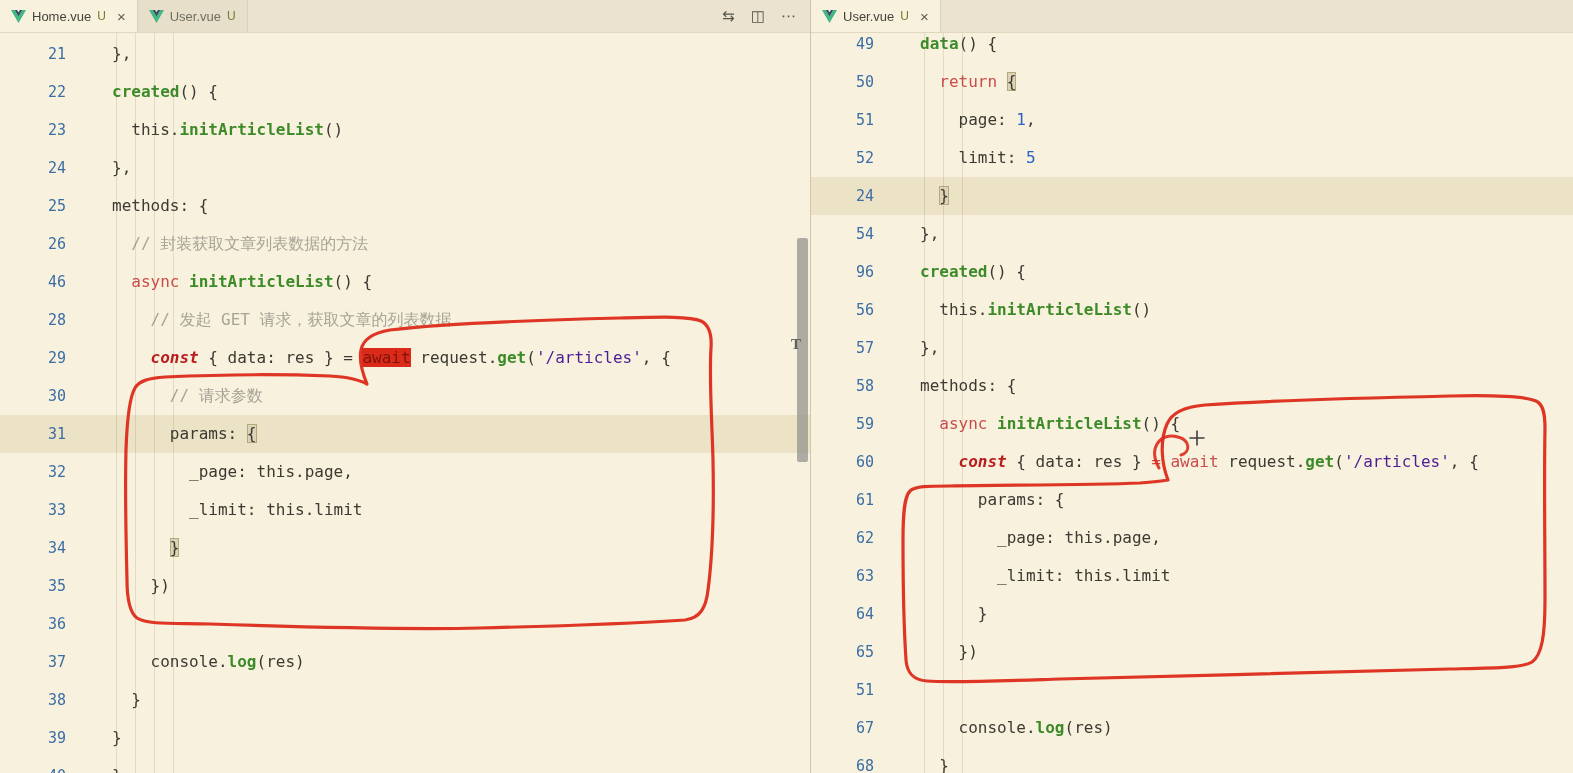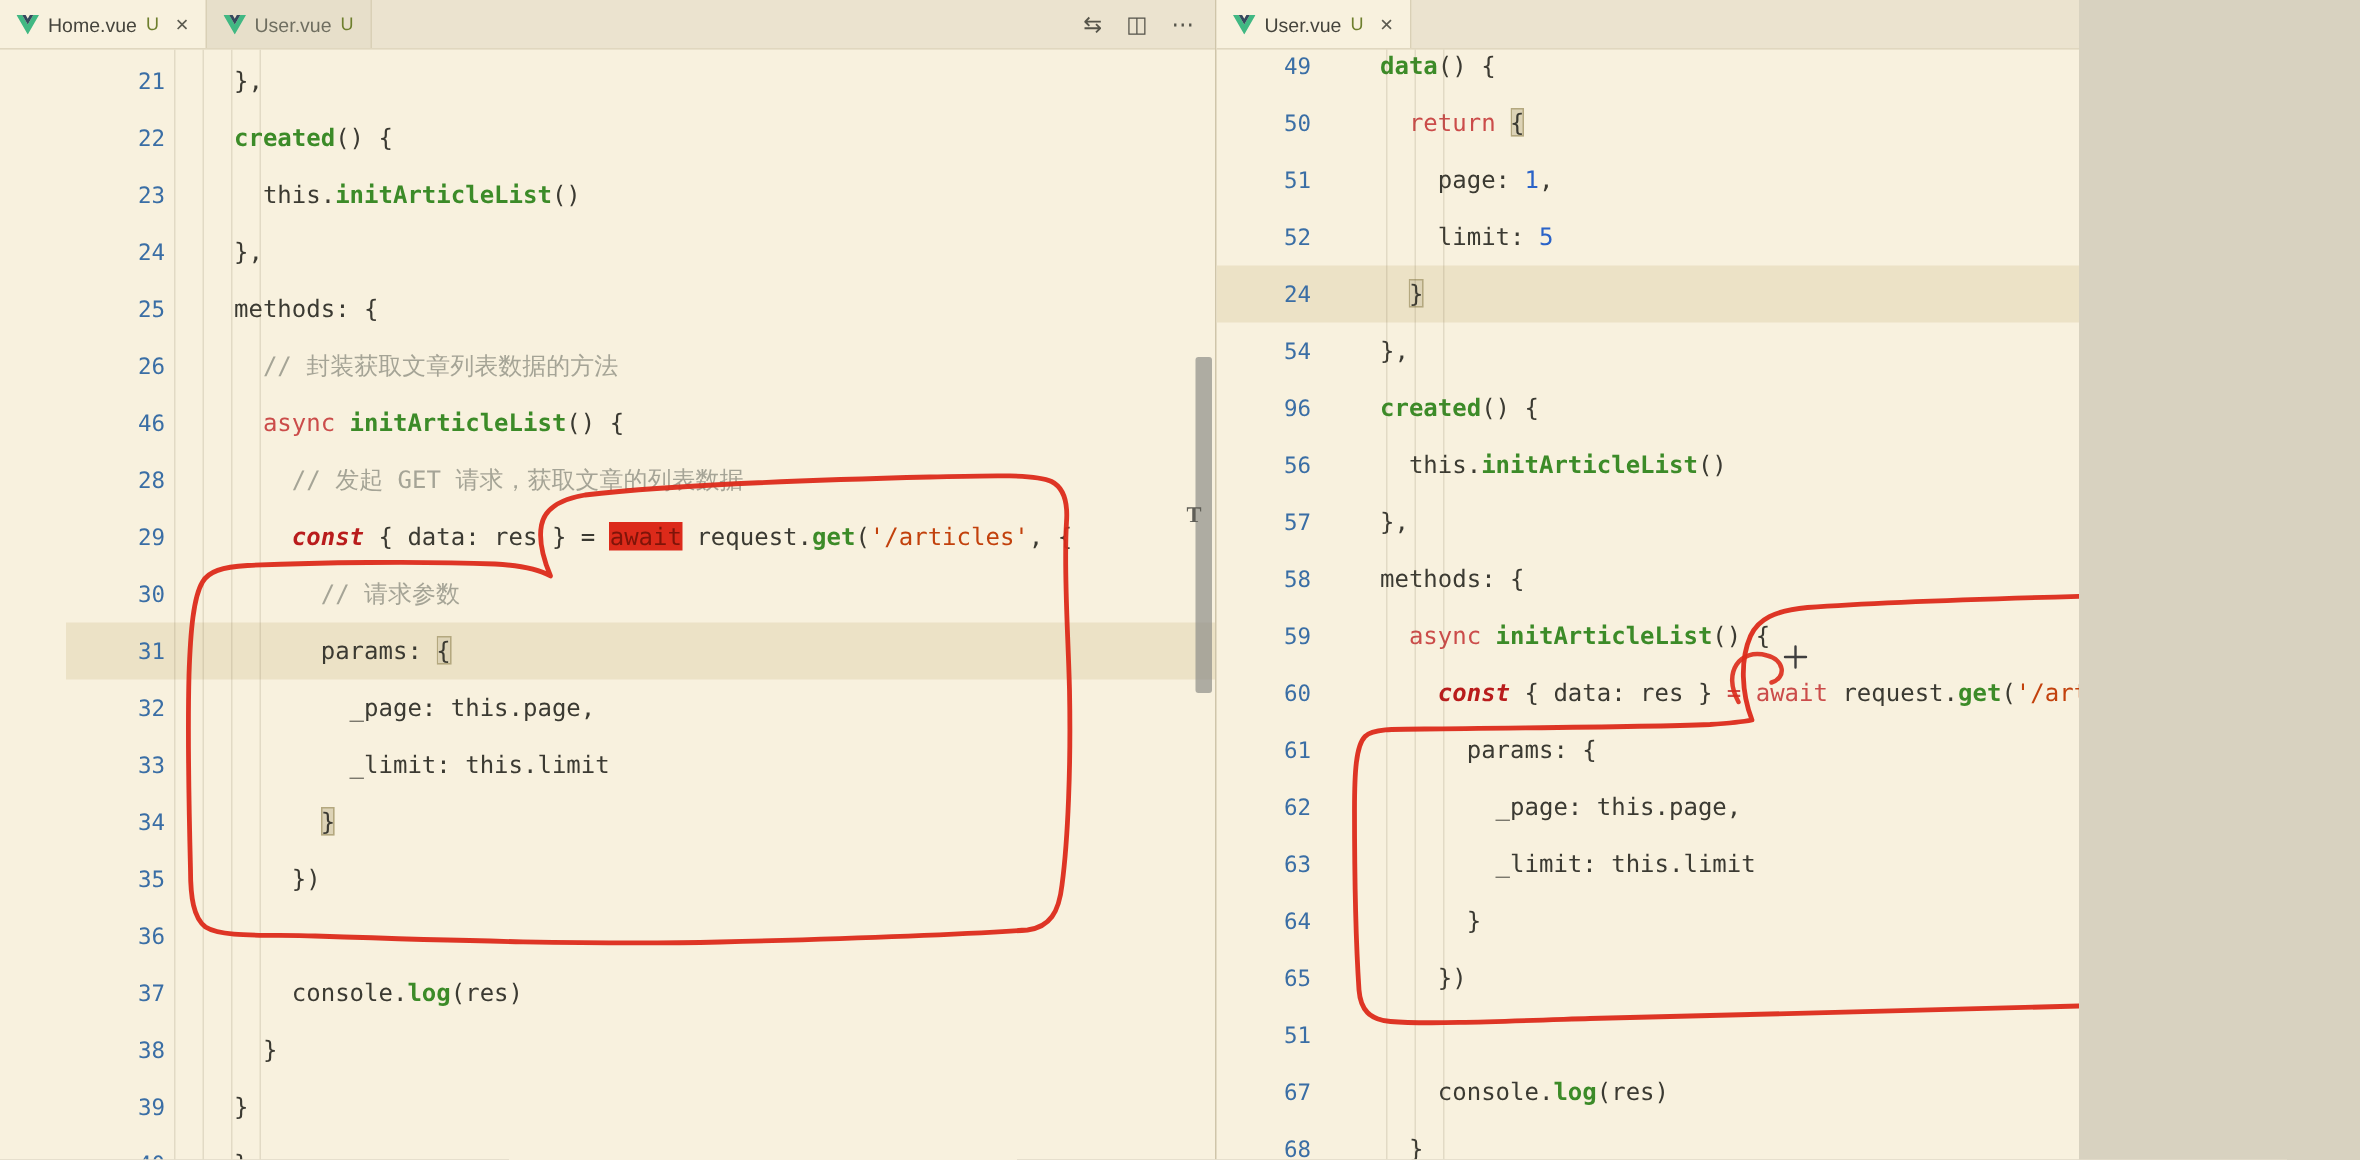--- a/index.html
+++ b/index.html
@@ -1,18 +1,18 @@
 <!DOCTYPE html>
 <html style="--annotation-red: #dc2a1a; --vue-green: #41b883; --vue-dark: #35495e; --editor-bg: #f8f1de; --keyword-red: #cb4c4a; --function-green: #3c8b28; --const-blue: #2d6bc9; --line-number-blue: #3a6ea5;"><head>
 <meta charset="utf-8">
 <style>
   * { margin:0; padding:0; box-sizing:border-box; }
   html,body { background:#d8d2c0; }
   .window {
-    width:1386px; height:773px; position:relative; overflow:hidden;
+    width:1573px; height:773px; position:relative; overflow:hidden;
     background:#f8f1de; font-family:"Liberation Sans", sans-serif; display:flex;
   }
   .group { position:relative; overflow:hidden; height:773px; }
   .group-left { flex:0 0 810px; width:810px; }
   .group-right { flex:1; border-left:1px solid #cfc5a9; }
 
   .tabbar {
     position:relative; z-index:5; height:33px; background:#ebe3cf;
     display:flex; align-items:stretch; border-bottom:1px solid #e0d7bf;
   }
@@ -29,35 +29,35 @@
   .tab-actions {
     margin-left:auto; display:flex; align-items:center; gap:16px;
     padding-right:14px; color:#55544a; font-size:15px;
   }
   .tab-actions span { cursor:pointer; }
 
   .editor {
     position:absolute; left:0; right:0; bottom:0;
     font-family:"DejaVu Sans Mono", monospace; font-size:16px; color:#3b3a32;
   }
-  .editor-left  { top:33px; padding-top:2px;padding-left:44px; }
+  .editor-left  { top:33px; padding-top:2px; }
   .editor-right { top:25px; }
 
   .line { display:flex; height:38px; line-height:38px; white-space:pre; }
   .line.hl { background:#ece2c6; }
   .ln { flex:0 0 66px; text-align:right; color:#3a6ea5; font-size:15px; }
   .editor-right .ln { flex:0 0 63px; }
   .code { margin-left:46px; }
 
   .tk-p   { color:#3b3a32; }
   .tk-fn  { color:#3c8b28; font-weight:bold; }
   .tk-kw  { color:#cb4c4a;text-align:center; }
   .tk-cst { color:#b91c1c; font-style:italic; font-weight:bold; }
   .tk-num { color:#2a63c8; }
-  .tk-str { color:#c2410c;margin-top:28px; }
+  .tk-str { color:#4c1d95;margin-top:28px; }
   .tk-cm  { color:#a5a496; }
   .tk-brk { background:#ddd3b6; box-shadow:inset 0 0 0 1px #b4a87f; }
   .tk-kwbox { background:var(--annotation-red,#dc2a1a); color:#7e1409; }
 
   .guide { position:absolute; top:0; bottom:0; width:1px; background:rgba(110,100,70,.16); }
 
   .scroll-thumb {
     position:absolute; right:2px; top:238px; width:11px; height:224px;
     background:#8a8a86; opacity:.68; border-radius:2px; cursor:pointer;
   }

